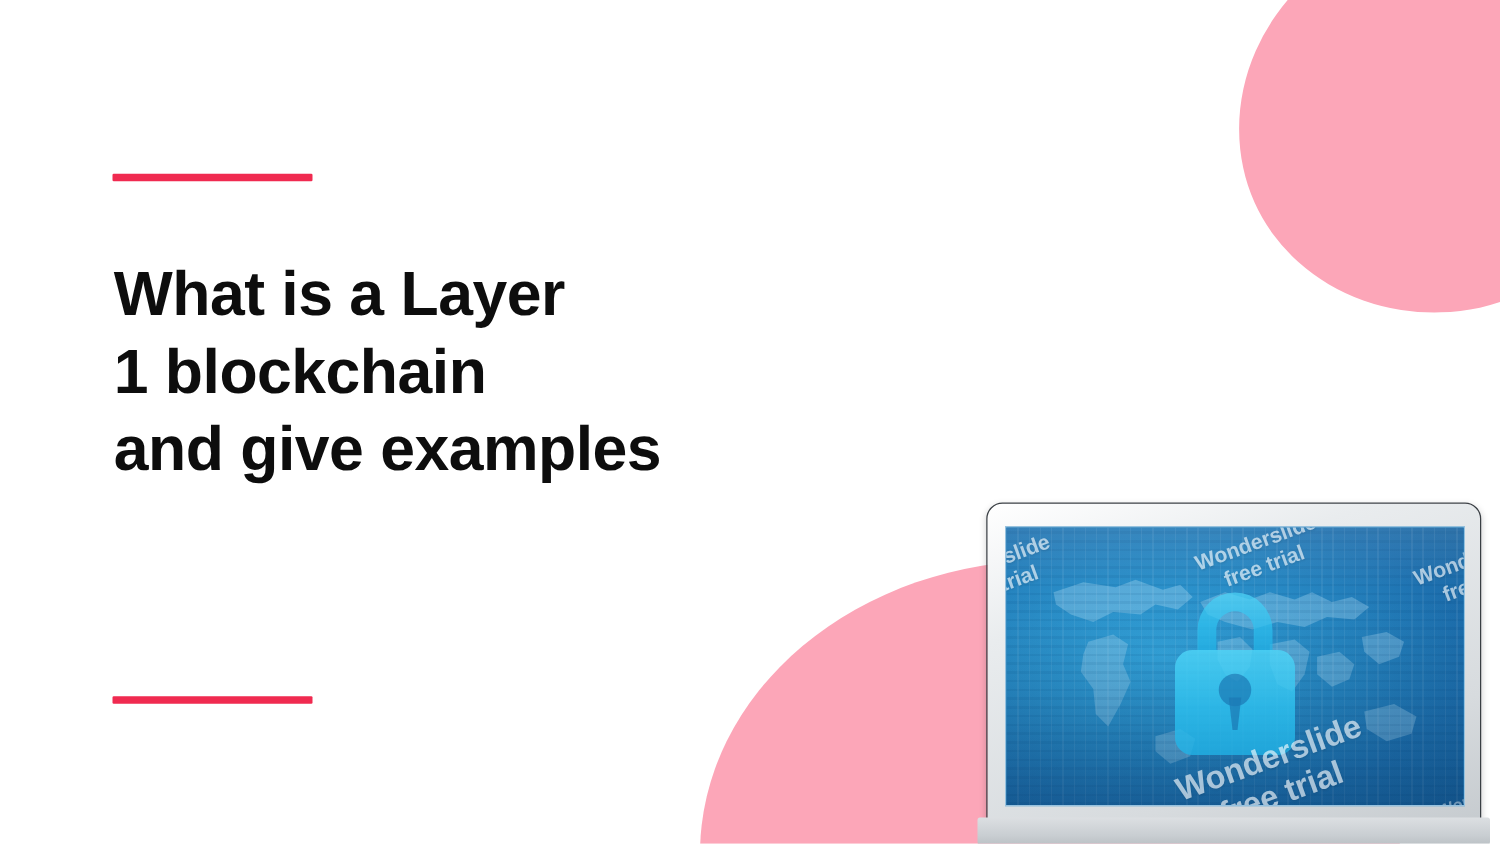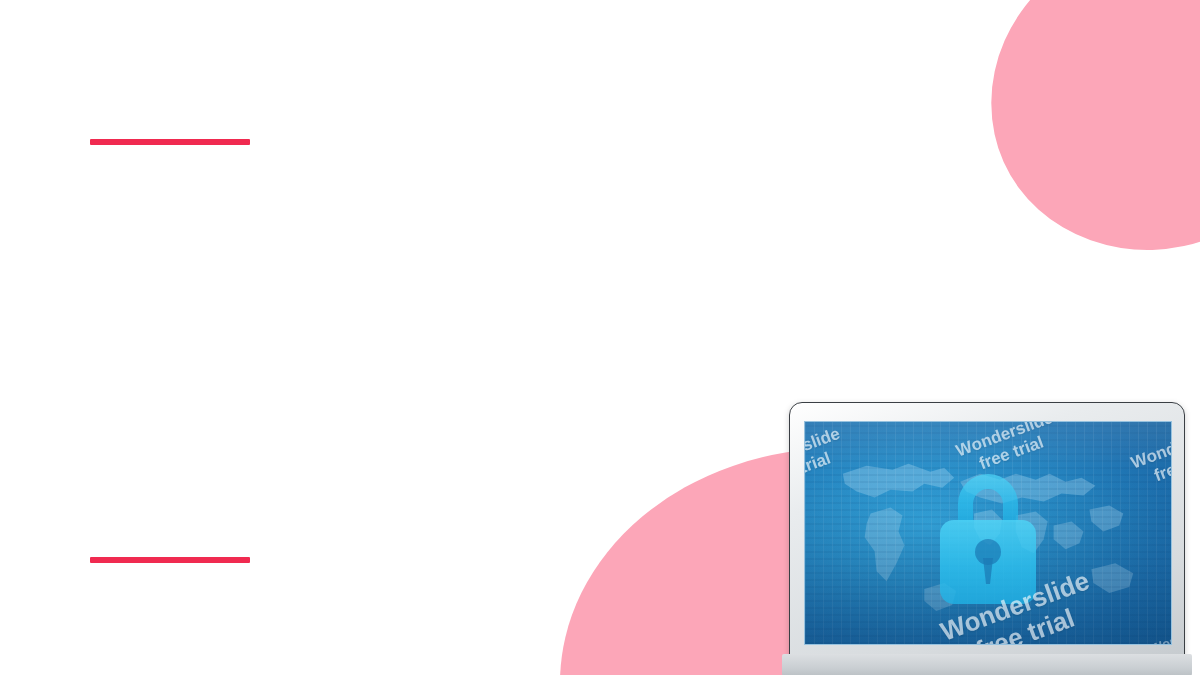--- a/index.html
+++ b/index.html
@@ -174,20 +174,23 @@
 <body>
 
 <div class="slide">
 
   <div class="blob-top-right"></div>
   <div class="blob-bottom"></div>
 
   <div class="accent-rule top"></div>
   <div class="accent-rule bottom"></div>
 
+  <div class="title-block">What is a Layer
+1 blockchain
+and give examples</div>
 
   <div class="laptop">
 
     <div class="laptop-lid">
 
       <div class="screen">
         <div class="screen-bg"></div>
 
         <svg class="screen-map" viewBox="0 0 368 224" preserveAspectRatio="none">
           <g fill="#bfe6fb">

